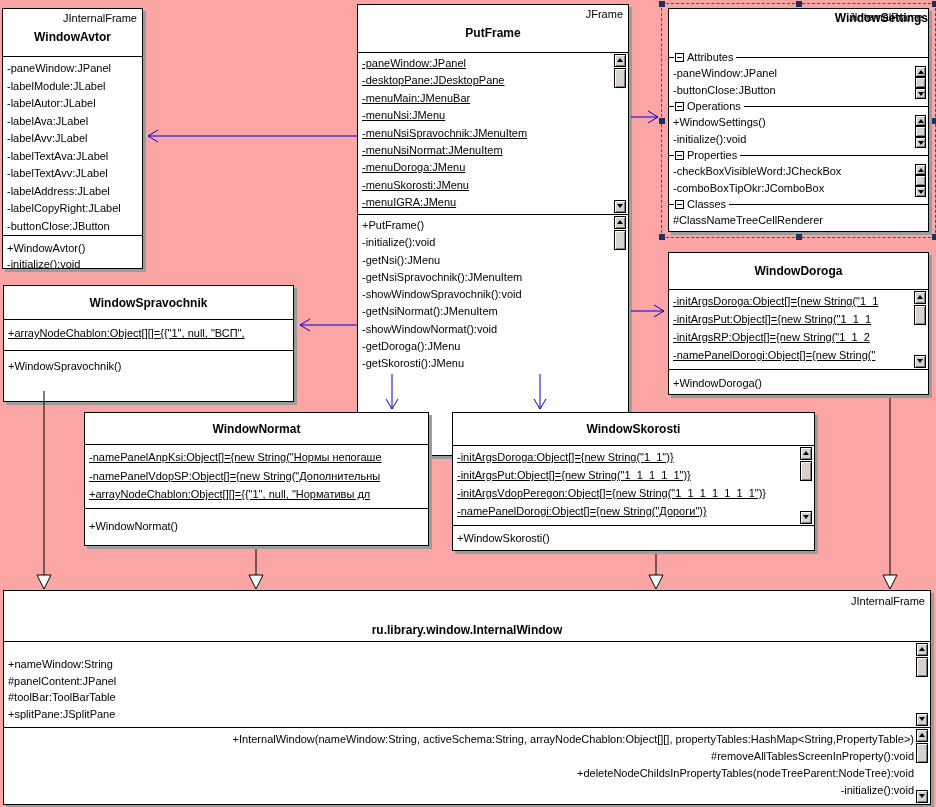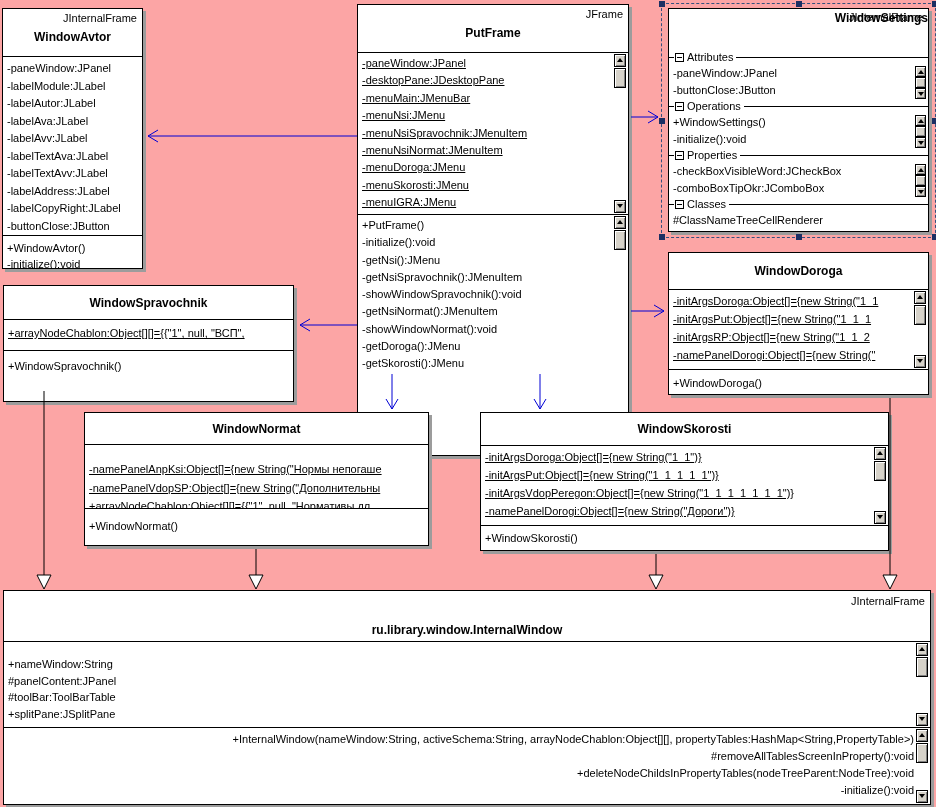--- a/index.html
+++ b/index.html
@@ -210,31 +210,31 @@
       </div>
     <div class="sec grow" style="--lh:16px;padding-top:7px;">
         <div class="mrow">+WindowSpravochnik()</div>
       </div>
   </div>
 
   <div class="cls" style="left:84px;top:412px;width:345px;height:134px;">
     <div class="hdr solo" style="height:31px;">
       <div class="cname">WindowNormat</div>
     </div>
-    <div class="sec u" style="height:64px;--lh:18.5px;padding-top:15px;">
+    <div class="sec u" style="height:64px;--lh:18.5px;padding-top:3px;">
         <div class="mrow">-namePanelAnpKsi:Object[]={new String("Нормы непогаше</div>
         <div class="mrow">-namePanelVdopSP:Object[]={new String("Дополнительны</div>
         <div class="mrow">+arrayNodeChablon:Object[][]={{"1", null, "Нормативы дл</div>
       </div>
     <div class="sec grow" style="--lh:16px;padding-top:9px;">
         <div class="mrow">+WindowNormat()</div>
       </div>
   </div>
 
-  <div class="cls" style="left:452px;top:412px;width:409px;height:139px;margin-left:28px;">
+  <div class="cls" style="left:452px;top:412px;width:363px;height:139px;">
     <div class="hdr solo" style="height:32px;">
       <div class="cname">WindowSkorosti</div>
     </div>
     <div class="sec u" style="height:80px;--lh:18px;padding-top:2px;padding-right:16px;">
       <div class="vscroll">
         <div class="sb-btn up"></div>
         <div class="sb-thumb"></div>
         <div class="sb-btn down"></div>
       </div>
     <div class="mrow">-initArgsDoroga:Object[]={new String("1_1")}</div>

